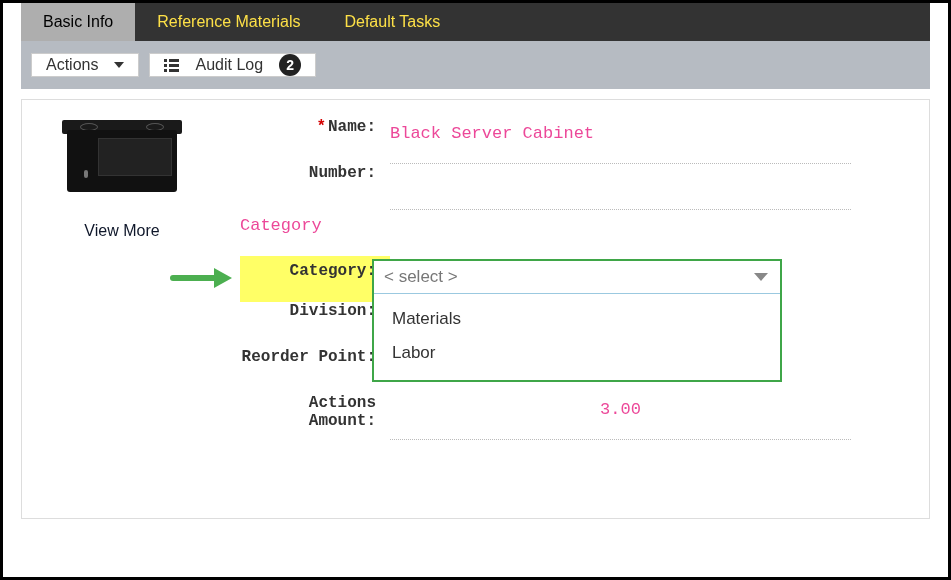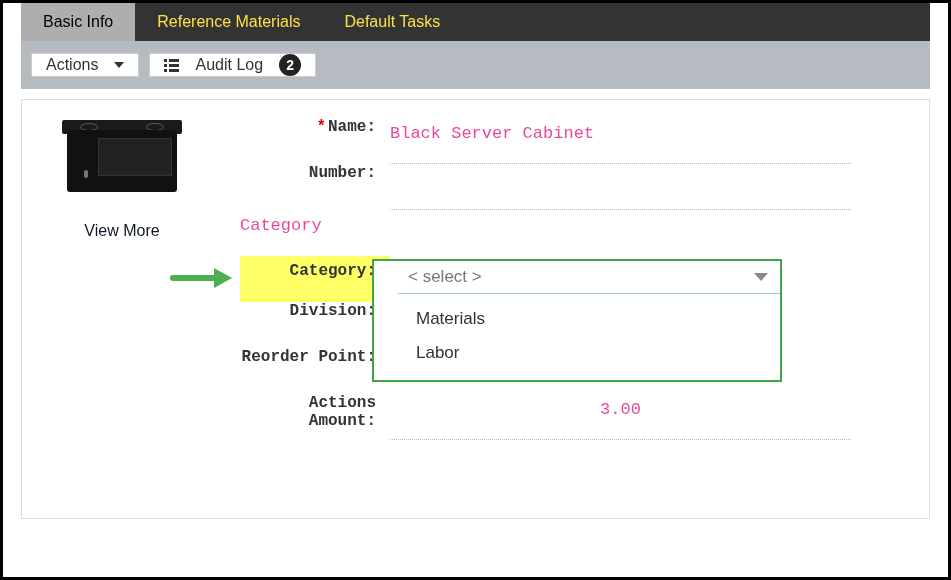--- a/index.html
+++ b/index.html
@@ -36,21 +36,21 @@
   .form { margin-left: 200px; }
   .row { display: flex; min-height: 46px; position: relative; font-family: Liberation Mono, monospace; }
   .label-cell { width: 150px; text-align: right; padding-right: 14px; font-weight: 700; font-size: 16px; color: #333; position: relative; }
   .label-cell.highlight { background: #ffff66; padding-top: 6px; padding-bottom: 6px; }
   .req { color: #d40000; font-weight: 700; margin-right: 2px; }
   .value-cell { flex: 1; padding: 6px 0; font-size: 17px; color: #ec4899; border-bottom: 1px dotted #bbb; margin-right: 60px; }
   .value-cell.num { text-align: center; }
   .value-cell.noborder { border-bottom: none; }
 
   
-  .select-wrap { position: absolute; left: 350px; top: 159px; width: 410px; border: 2px solid #3fa648; background: #fff; z-index: 5; padding-left: 24px; }
+  .select-wrap { position: absolute; left: 350px; top: 159px; width: 410px; border: 2px solid #3fa648; background: #fff; z-index: 5; }
   .select-head { padding: 6px 10px; color: #777; font-size: 17px; position: relative; cursor: pointer; border-bottom: 1px solid #9bc9e0; }
   .select-head .tri { position: absolute; right: 12px; top: 12px; width: 0; height: 0; border-left: 7px solid transparent; border-right: 7px solid transparent; border-top: 8px solid #888; }
   .select-opts { padding: 8px 4px 10px 4px; }
   .opt { padding: 7px 14px; font-size: 17px; cursor: pointer; }
 
   
   .arrow { position: absolute; left: 148px; top: 168px; width: 70px; height: 20px; z-index: 6; }
   .arrow .shaft { position: absolute; left: 0; top: 7px; width: 48px; height: 6px; background: #4caf50; border-radius: 3px; }
   .arrow .head { position: absolute; left: 44px; top: 0; width: 0; height: 0; border-top: 10px solid transparent; border-bottom: 10px solid transparent; border-left: 18px solid #4caf50; }
 </style>

